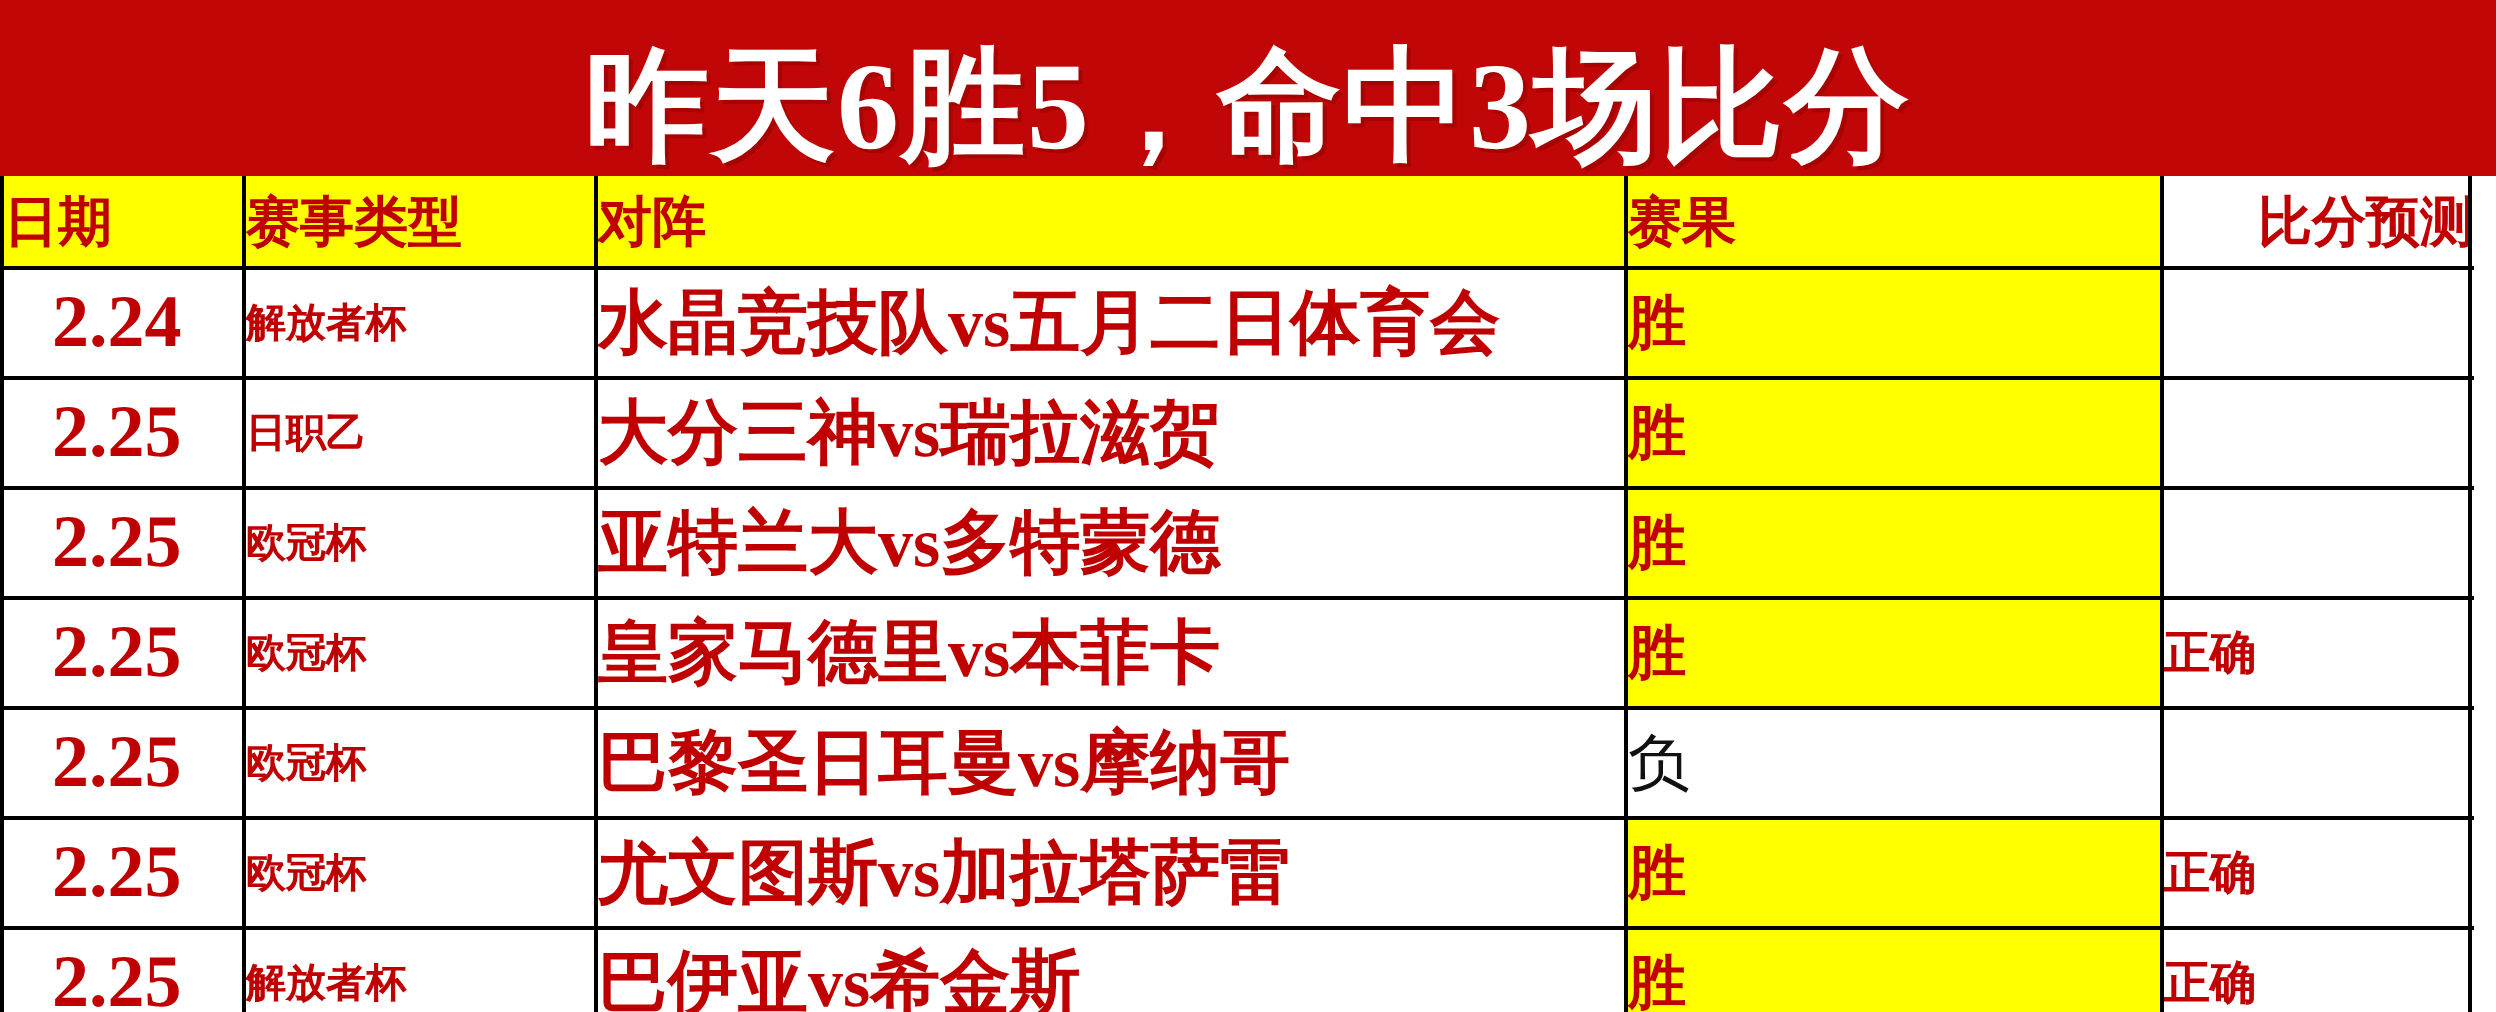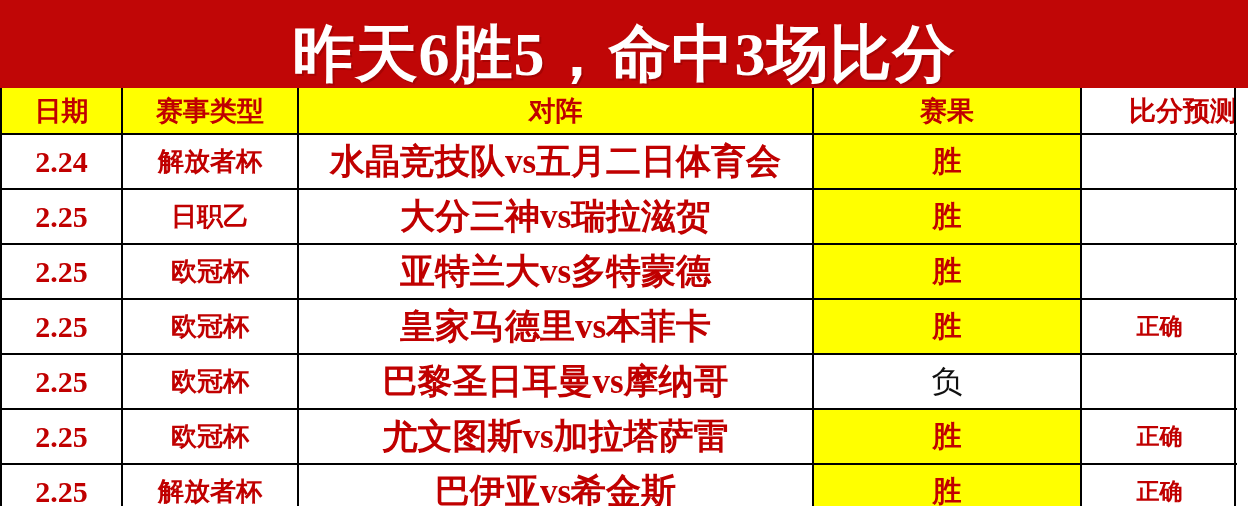--- a/index.html
+++ b/index.html
@@ -54,21 +54,21 @@
     left: 0;
     top: 88px;
     width: 1236px;
     border-collapse: collapse;
     table-layout: fixed;
   }
   .grid td, .grid th {
     border: 2px solid #000000;
     padding: 0;
     margin: 0;
-    text-align: center;
+    text-align: left;
     vertical-align: middle;
     font-weight: bold;
     color: #c00000;
     font-family: "Liberation Serif", "DejaVu Serif", serif;
     background: #ffffff;
     overflow: hidden;
     white-space: nowrap;
   }
 
   
@@ -91,22 +91,22 @@
     border-right: none;
     text-align: right;
     padding-left: 6px;
   }
 
   
   .grid tbody td {
     height: 53px;
     font-size: 29px;
   }
-  .grid tbody td.cell-date { font-size: 30px; }
-  .grid tbody td.cell-league { font-size: 26px; }
+  .grid tbody td.cell-date { font-size: 37px; padding-left: 24px; }
+  .grid tbody td.cell-league { font-size: 20px; }
   .grid tbody td.cell-match { font-size: 35px; }
   .grid tbody td.cell-result { font-size: 29px; }
   .grid tbody td.cell-predict {
     font-size: 23px;
     border-right: none;
   }
 
   
   .grid tbody td.hl { background: #ffff00; }
 

